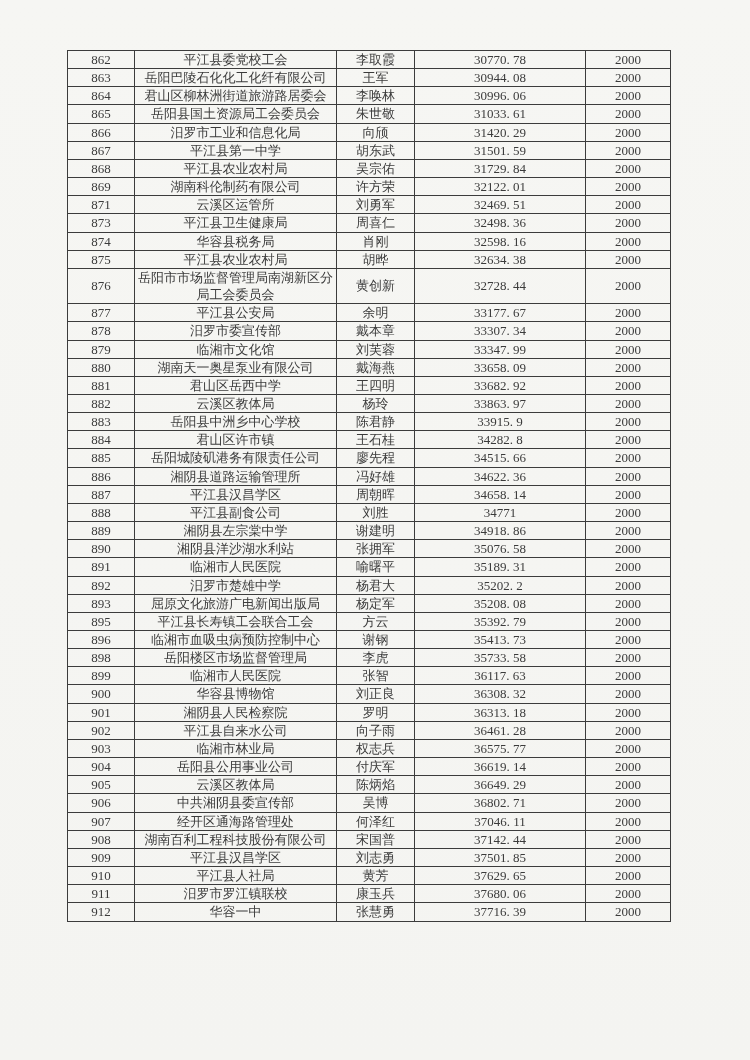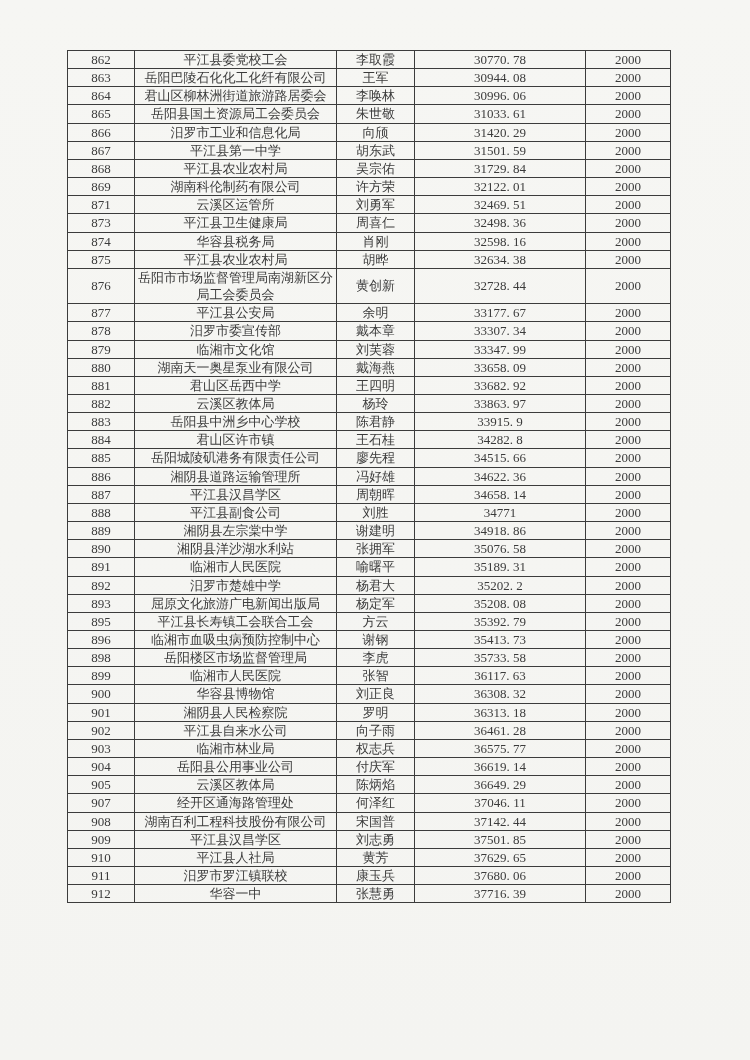--- a/index.html
+++ b/index.html
@@ -335,20 +335,27 @@
           <td>2000</td>
         </tr>
         <tr>
           <td>905</td>
           <td>云溪区教体局</td>
           <td>陈炳焰</td>
           <td>36649. 29</td>
           <td>2000</td>
         </tr>
         <tr>
+          <td>906</td>
+          <td>中共湘阴县委宣传部</td>
+          <td>吴博</td>
+          <td>36802. 71</td>
+          <td>2000</td>
+        </tr>
+        <tr>
           <td>907</td>
           <td>经开区通海路管理处</td>
           <td>何泽红</td>
           <td>37046. 11</td>
           <td>2000</td>
         </tr>
         <tr>
           <td>908</td>
           <td>湖南百利工程科技股份有限公司</td>
           <td>宋国普</td>

